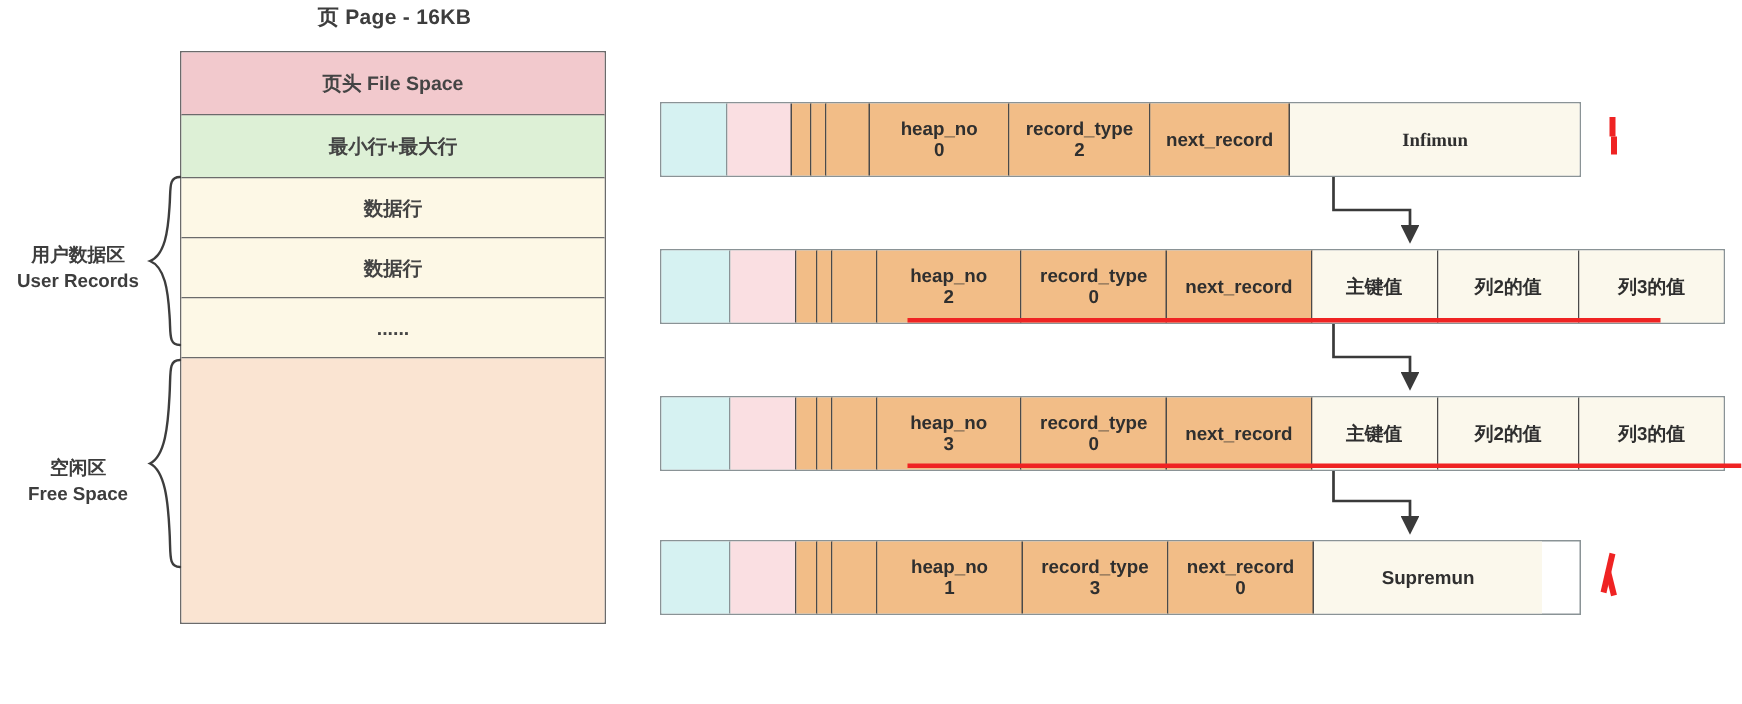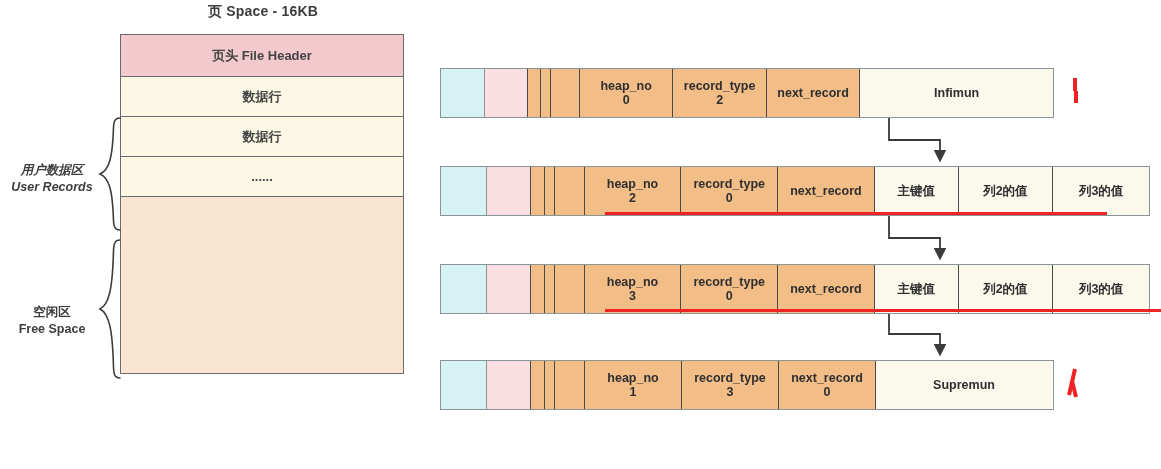--- a/index.html
+++ b/index.html
@@ -56,21 +56,21 @@
   
   .side-label {
     position: absolute;
     text-align: center;
     font-size: 12.5px;
     font-weight: bold;
     line-height: 1.35;
     color: #3d3d3d;
     white-space: pre-line;
   }
-  #label-user  { left: 4px; top: 162px;  width: 96px; font-style: italic; }
+  #label-user  { left: 4px; top: 162px;  width: 96px; }
   #label-free  { left: 4px; top: 304px;  width: 96px; }
   .brace {
     position: absolute;
     pointer-events: none;
   }
 
   
   .record-row {
     position: absolute;
     height: 50px;
@@ -116,25 +116,28 @@
   #connectors {
     position: absolute;
     left: 0; top: 0;
     width: 1161px; height: 469px;
     pointer-events: none;
   }
 </style>
 </head>
 <body>
 
-<div id="page-title">页 Space - 16KB</div>
+<div id="page-title">页 Page - 16KB</div>
 
 <div id="page-box">
   <div class="page-row r-header">
-      <span>页头 File Header</span>
+      <span>页头 File Space</span>
+    </div>
+  <div class="page-row r-minmax">
+      <span>最小行+最大行</span>
     </div>
   <div class="page-row r-data">
       <span>数据行</span>
     </div>
   <div class="page-row r-data">
       <span>数据行</span>
     </div>
   <div class="page-row r-data">
       <span>......</span>
     </div>
@@ -165,21 +168,21 @@
     <span>heap_no</span>
     <span class="sub">0</span>
   </div>
   <div class="cell c-orange" style="width:97px;">
     <span>record_type</span>
     <span class="sub">2</span>
   </div>
   <div class="cell c-orange" style="width:97px;">
     <span>next_record</span>
   </div>
-  <div class="cell c-cream" style="width:200px;">
+  <div class="cell c-cream" style="width:200px;font-family:Liberation Serif, serif;">
     <span>Infimun</span>
   </div>
 </div>
 <div class="redtick" style="left:1073px; top:78px; width:4px; height:13px;"></div>
 <div class="redtick" style="left:1074px; top:91px; width:4px; height:12px;"></div>
 
 <div class="record-row" style="left:440px; top:166px; width:710px;">
   <div class="cell c-cyan" style="width:46px;"></div>
   <div class="cell c-pink" style="width:44px;"></div>
   <div class="cell c-orange" style="width:14px;"></div>
@@ -248,21 +251,21 @@
     <span class="sub">1</span>
   </div>
   <div class="cell c-orange" style="width:97px;">
     <span>record_type</span>
     <span class="sub">3</span>
   </div>
   <div class="cell c-orange" style="width:97px;">
     <span>next_record</span>
     <span class="sub">0</span>
   </div>
-  <div class="cell c-cream" style="width:176px;">
+  <div class="cell c-cream" style="width:152px;">
     <span>Supremun</span>
   </div>
 </div>
 
 <svg class="brace" style="left:1064px; top:367px;" width="22" height="32" viewBox="0 0 22 32">
   <path d="M11,2 L5,28" fill="none" stroke="#ef2323" stroke-width="4" stroke-linecap="butt"></path>
   <path d="M8,14 L12,30" fill="none" stroke="#ef2323" stroke-width="4" stroke-linecap="butt"></path>
 </svg>
 
 <svg id="connectors">

